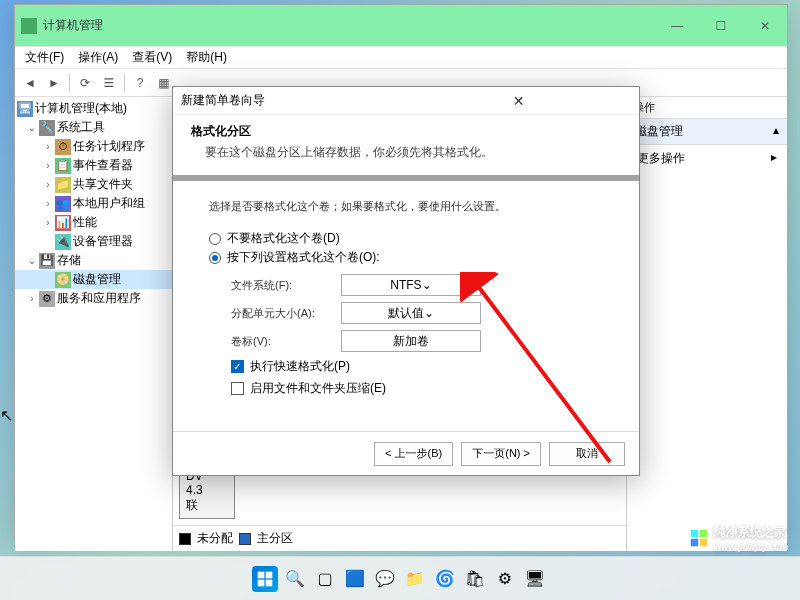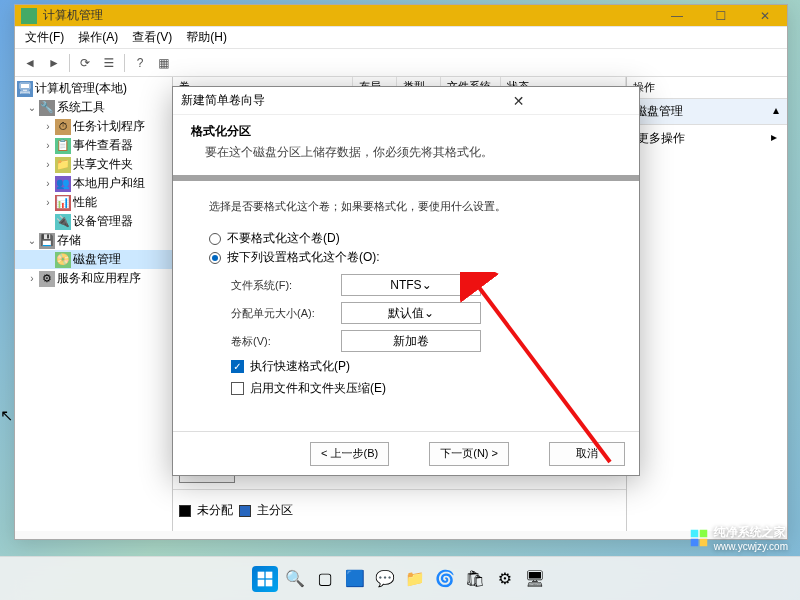--- a/index.html
+++ b/index.html
@@ -1,20 +1,20 @@
 <!DOCTYPE html>
 <html><head>
 <meta charset="utf-8">
 <style>
 * { margin: 0; padding: 0; box-sizing: border-box; font-family: "Microsoft YaHei", "Segoe UI", sans-serif; font-size: 12px; }
 body { background: linear-gradient(135deg, #6ba8e5 0%, #a8d5c5 50%, #7fb8d8 100%); width: 800px; height: 600px; overflow: hidden; position: relative; }
 
 
 .main-window { position: absolute; left: 14px; top: 4px; width: 774px; height: 536px; background: #f9f9f9; border: 1px solid #aaa; box-shadow: 0 4px 20px rgba(0,0,0,0.15); }
-.titlebar { height: 22px; display: flex; align-items: center; background: #eab308; border-bottom: 1px solid #e5e5e5; }
+.titlebar { height: 42px; display: flex; align-items: center; background: #86efac; border-bottom: 1px solid #e5e5e5; }
 .titlebar-icon { width: 16px; height: 16px; margin: 0 6px; background: #4a6; display: inline-block; }
 .titlebar-title { flex: 1; color: #333; }
 .titlebar-controls { display: flex; }
 .titlebar-btn { width: 44px; height: 30px; display: flex; align-items: center; justify-content: center; color: #555; }
 
 .menubar { height: 22px; display: flex; align-items: flex-end; padding: 0 4px; background: #fff; border-bottom: 1px solid #e5e5e5; gap: 2px; }
 .menubar span { padding: 2px 6px; }
 
 .toolbar { height: 28px; display: flex; align-items: center; padding: 0 4px; background: #fff; border-bottom: 1px solid #ddd; gap: 2px; }
 .tool-btn { width: 22px; height: 22px; border: 1px solid transparent; display: flex; align-items: center; justify-content: center; color: #555; }
@@ -41,21 +41,21 @@
 .ic-stor { background: #999; }
 .ic-disk { background: #7ac77a; }
 .ic-serv { background: #aaa; }
 
 
 .middle-panel { flex: 1; background: #fff; display: flex; flex-direction: column; border-right: 1px solid #ccc; position: relative; }
 .col-headers { display: flex; height: 20px; border-bottom: 1px solid #ddd; background: #fff; }
 .col-h { padding: 2px 6px; border-right: 1px solid #e5e5e5; font-size: 11px; }
 .disk-rows { border-bottom: 1px solid #ddd; }
 .disk-row { display: flex; align-items: center; padding: 2px 4px; gap: 4px; }
-.legend-row { display: flex; align-items: center; gap: 6px; padding: 12px 6px; border-top: 1px solid #ddd; font-size: 11px; }
+.legend-row { display: flex; align-items: center; gap: 6px; padding: 4px 6px; border-top: 1px solid #ddd; font-size: 11px; }
 .legend-box { width: 12px; height: 12px; border: 1px solid #333; }
 .lb-black { background: #000; }
 .lb-blue { background: #2968c0; }
 .disk-block-label { border: 1px solid #888; padding: 4px 6px; background: #f5f5f5; font-size: 11px; width: 56px; }
 
 
 .actions-panel { width: 160px; background: #fff; }
 .actions-header { background: #fff; border-bottom: 1px solid #ddd; padding: 3px 6px; font-size: 11px; }
 .actions-sect { background: #eaf2fb; padding: 4px 8px; border-bottom: 1px solid #ddd; display: flex; justify-content: space-between; font-size: 11px; }
 .actions-item { padding: 5px 10px; display: flex; justify-content: space-between; font-size: 11px; }
@@ -74,21 +74,21 @@
 .radio { width: 12px; height: 12px; border: 1px solid #555; border-radius: 50%; display: inline-flex; align-items: center; justify-content: center; }
 .radio.checked::after { content: ''; width: 6px; height: 6px; background: #0067c0; border-radius: 50%; }
 .form-grid { margin-left: 22px; margin-top: 8px; }
 .form-row { display: flex; align-items: center; margin: 6px 0; }
 .form-label { width: 110px; font-size: 11px; color: #333; }
 .form-select, .form-input { width: 140px; height: 22px; border: 1px solid #aaa; padding: 0 6px; font-size: 11px; background: #fff; display: flex; align-items: center; justify-content: center; }
 .check-row { display: flex; align-items: center; gap: 6px; margin: 5px 0 5px 22px; font-size: 11px; }
 .checkbox { width: 13px; height: 13px; border: 1px solid #555; display: inline-flex; align-items: center; justify-content: center; }
 .checkbox.checked { background: #0067c0; border-color: #0067c0; color: #fff; font-size: 10px; }
 .wizard-footer { position: absolute; bottom: 0; left: 0; right: 0; height: 44px; display: flex; align-items: center; justify-content: flex-end; gap: 8px; padding: 0 14px; border-top: 1px solid #ddd; }
-.wiz-btn { min-width: 76px; height: 24px; border: 1px solid #aaa; background: #fdfdfd; font-size: 11px; padding: 0 10px; margin-left: 32px; }
+.wiz-btn { min-width: 76px; height: 24px; border: 1px solid #aaa; background: #fdfdfd; font-size: 11px; padding: 0 10px; }
 
 
 .red-arrow { position: absolute; left: 460px; top: 272px; z-index: 20; pointer-events: none; }
 
 
 .taskbar { position: absolute; bottom: 0; left: 0; right: 0; height: 44px; background: rgba(243,243,243,0.88); backdrop-filter: blur(10px); display: flex; align-items: center; justify-content: center; gap: 4px; border-top: 1px solid rgba(0,0,0,0.08); }
 .tb-icon { width: 26px; height: 26px; border-radius: 4px; display: flex; align-items: center; justify-content: center; font-size: 16px; }
 .tb-start { background: linear-gradient(135deg,#0078d4,#00a4ef); }
 
 

